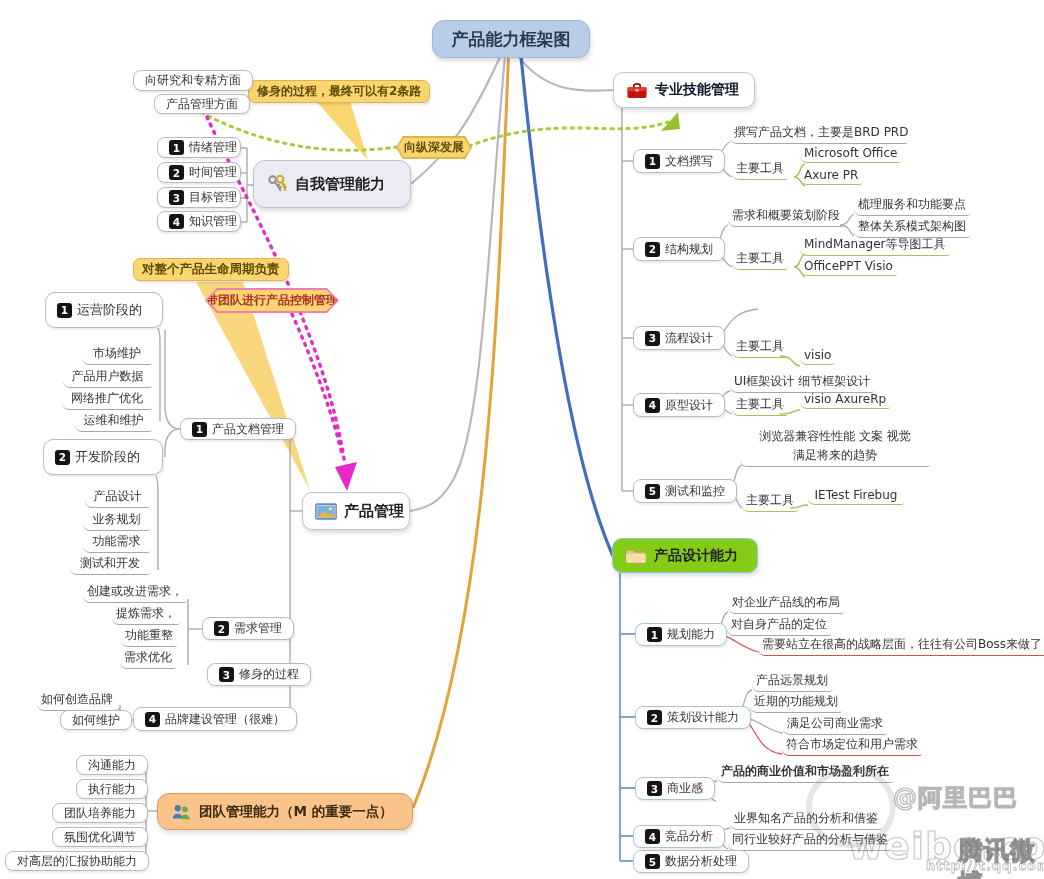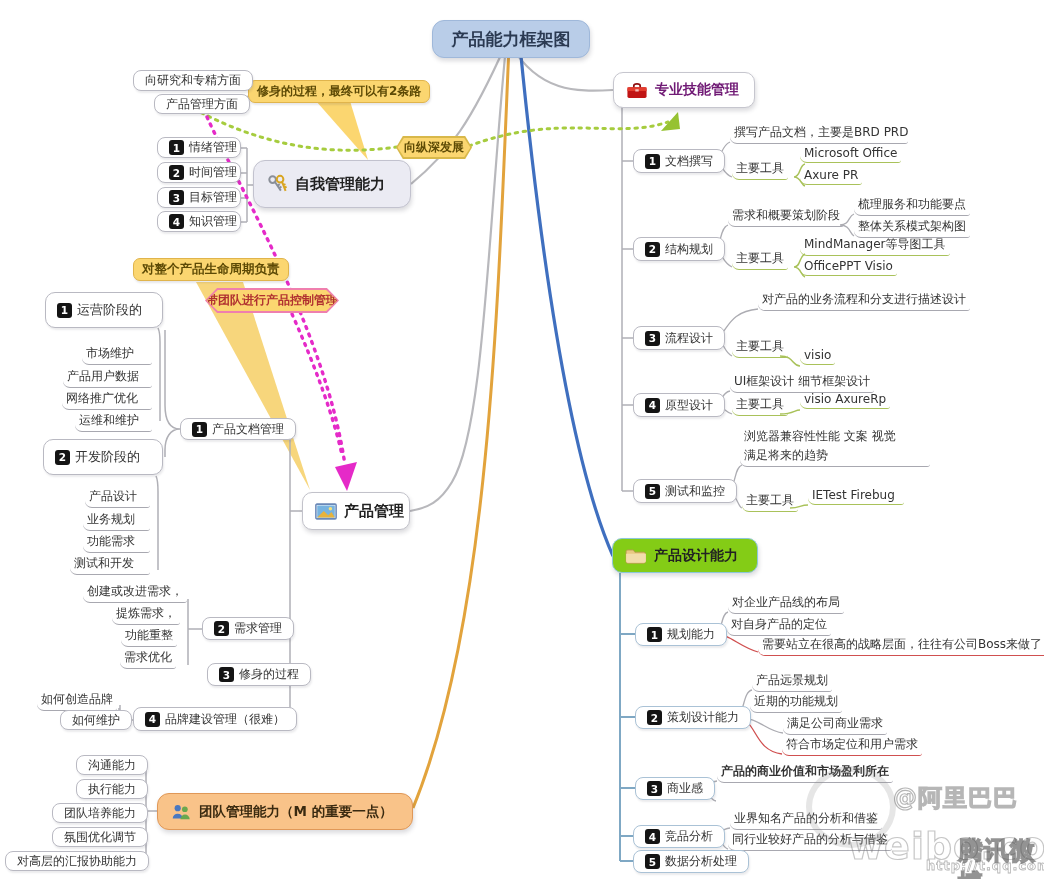--- a/index.html
+++ b/index.html
@@ -4,21 +4,21 @@
 <style>
   html,body{margin:0;padding:0;background:#fff;}
   .stage{position:relative;width:1044px;height:879px;background:#fff;overflow:hidden;
          font-family:"DejaVu Sans","Liberation Sans",sans-serif;color:#333;}
   svg.wires{position:absolute;left:0;top:0;z-index:0;}
   .node{position:absolute;z-index:2;box-sizing:border-box;white-space:nowrap;}
   
   .bx{background:#fff;border:1.5px solid #b9b9c2;border-radius:8px;font-size:12px;
       padding:1px 11px;display:flex;align-items:center;gap:5px;box-shadow:1px 2px 2px rgba(60,60,80,.10);}
   
-  .ul{font-size:12px;padding:0 4px 2px 4px;border-bottom:1.5px solid #a8a8b0;border-bottom-left-radius:7px;border-bottom-right-radius:3px;}
+  .ul{font-size:12px;padding:0 4px 2px 4px;border-bottom:1.5px solid #a8a8b0;border-bottom-left-radius:7px;border-bottom-right-radius:3px;text-align:center;}
   .ul.green{border-bottom-color:#a9c25a;}
   .ul.red{border-bottom-color:#d05050;}
   .nm{display:inline-flex;flex:none;width:15px;height:15px;background:#141414;color:#fff;
       border-radius:3px;font-size:10.5px;font-weight:bold;align-items:center;justify-content:center;}
   .main{font-weight:bold;border-radius:10px;display:flex;align-items:center;gap:7px;
         padding:4px 12px;box-shadow:1px 3px 4px rgba(60,60,80,.18);font-size:14px;}
   .ico{display:inline-flex;flex:none;align-items:center;}
   .callout{background:#fbd670;border:1.5px solid #e0b44c;border-radius:7px;font-weight:bold;
            font-size:12px;color:#5d4a05;padding:2px 8px;box-shadow:1px 2px 2px rgba(60,60,80,.12);}
   .hexwrap{z-index:2;}
@@ -97,21 +97,21 @@
     <path d="M207 117 C 240 190, 325 330, 345 465"></path>
     <path d="M292 314 C 316 368, 334 418, 342 455"></path>
   </g>
   <polygon points="335,467 357,462 347,491" fill="#e52ac8"></polygon>
 </svg>
 
 <div class="node main" style="left:432px;top:8px;width:158px;height:38px;justify-content:center;background:#b9cde8;border:1.5px solid #9fb8da;font-size:17px;color:#2b3a52;border-radius:12px;margin-top:12px;">
   <span>产品能力框架图</span>
 </div>
 
-<div class="node main" style="left:613px;top:72px;width:142px;height:36px;background:#fff;border:1.5px solid #c6c6ce;color:#701a75;">
+<div class="node main" style="left:613px;top:72px;width:142px;height:36px;background:#fff;border:1.5px solid #c6c6ce;color:#0f172a;">
   <span class="ico">
         <svg width="22" height="17" viewBox="0 0 20 16">
           <rect x="1" y="5" width="18" height="10" rx="1.5" fill="#c11414"></rect>
           <rect x="1" y="5" width="18" height="3.5" fill="#e43c2e"></rect>
           <path d="M7 5 V3.5 a3 1.8 0 0 1 6 0 V5" stroke="#8e0f0f" stroke-width="1.6" fill="none"></path>
           <rect x="8.4" y="6.8" width="3.2" height="2.2" fill="#fff" opacity=".65"></rect>
         </svg>
       </span>
   <span>专业技能管理</span>
 </div>
@@ -133,21 +133,20 @@
 <div class="node ul" style="left:854px;top:196px;">梳理服务和功能要点</div>
 <div class="node ul" style="left:854px;top:218px;">整体关系模式架构图</div>
 <div class="node ul green" style="left:732px;top:250px;">主要工具</div>
 <div class="node ul green" style="left:800px;top:236px;">MindManager等导图工具</div>
 <div class="node ul green" style="left:800px;top:259px;">OfficePPT  Visio</div>
 
 <div class="node bx" style="left:633px;top:326px;height:24px;">
   <span class="nm">3</span>
   <span>流程设计</span>
 </div>
-<div class="node ul" style="left:758px;top:291px;">对产品的业务流程和分支进行描述设计</div>
 <div class="node ul green" style="left:732px;top:338px;">主要工具</div>
 <div class="node ul green" style="left:800px;top:348px;">visio</div>
 
 <div class="node bx" style="left:633px;top:393px;height:24px;">
   <span class="nm">4</span>
   <span>原型设计</span>
 </div>
 <div class="node ul" style="left:730px;top:373px;">UI框架设计 细节框架设计</div>
 <div class="node ul green" style="left:732px;top:396px;">主要工具</div>
 <div class="node ul green" style="left:800px;top:392px;">visio   AxureRp</div>

